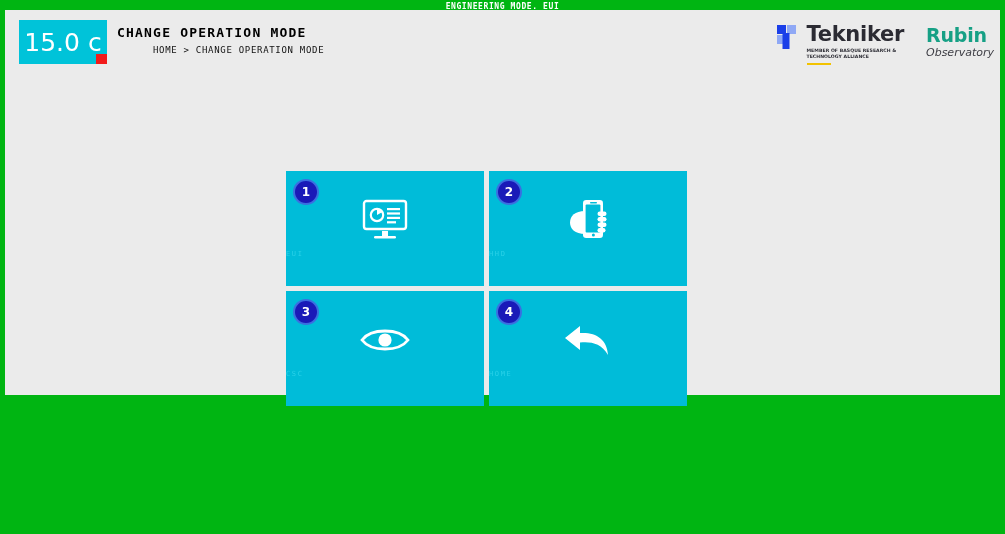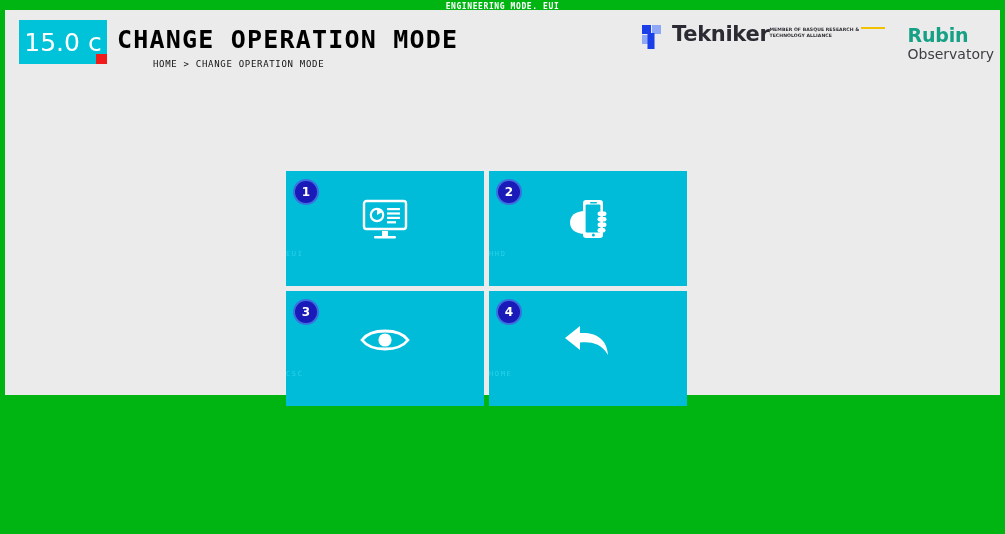--- a/index.html
+++ b/index.html
@@ -86,21 +86,21 @@
     background: #f21b1b;
   }
 
   .title-block {
     position: absolute;
     left: 112px;
     top: 16px;
   }
   .page-title {
     font-family: "DejaVu Sans Mono", monospace;
-    font-size: 25px;
+    font-size: 13px;
     font-weight: bold;
     letter-spacing: 1.2px;
     color: #000000;
     line-height: 1.15;
     white-space: nowrap;
   }
   .breadcrumb {
     margin-top: 4px;
     font-family: "DejaVu Sans Mono", monospace;
     font-size: 9px;
@@ -121,21 +121,21 @@
   }
 
   .tekniker {
     position: relative;
     display: flex;
     align-items: flex-start;
     gap: 5px;
     padding-top: 2px;
   }
   .tek-mark { width: 26px; height: 26px; flex: 0 0 auto; }
-  .tek-textblock { display: flex; flex-direction: row; }
+  .tek-textblock { display: flex; flex-direction: column; }
   .tek-word {
     font-family: "DejaVu Sans", sans-serif;
     font-size: 21px;
     font-weight: bold;
     color: #2b2b33;
     line-height: 1;
     letter-spacing: -0.3px;
   }
   .tek-tag {
     margin-top: 3px;
@@ -164,23 +164,24 @@
     font-family: "DejaVu Sans", sans-serif;
     font-size: 19px;
     font-weight: bold;
     color: #16a085;
     line-height: 1;
     letter-spacing: -0.2px;
   }
   .rubin-sub {
     margin-top: 2px;
     font-family: "DejaVu Sans", sans-serif;
-    font-size: 14px;
+    font-size: 11px;
     color: #3d3d44;
     line-height: 1;
+    font-style: italic;
   }
 
   
   .grid {
     position: absolute;
     left: 281px;
     top: 161px;
     width: 401px;
     height: 234px;
     display: grid;

